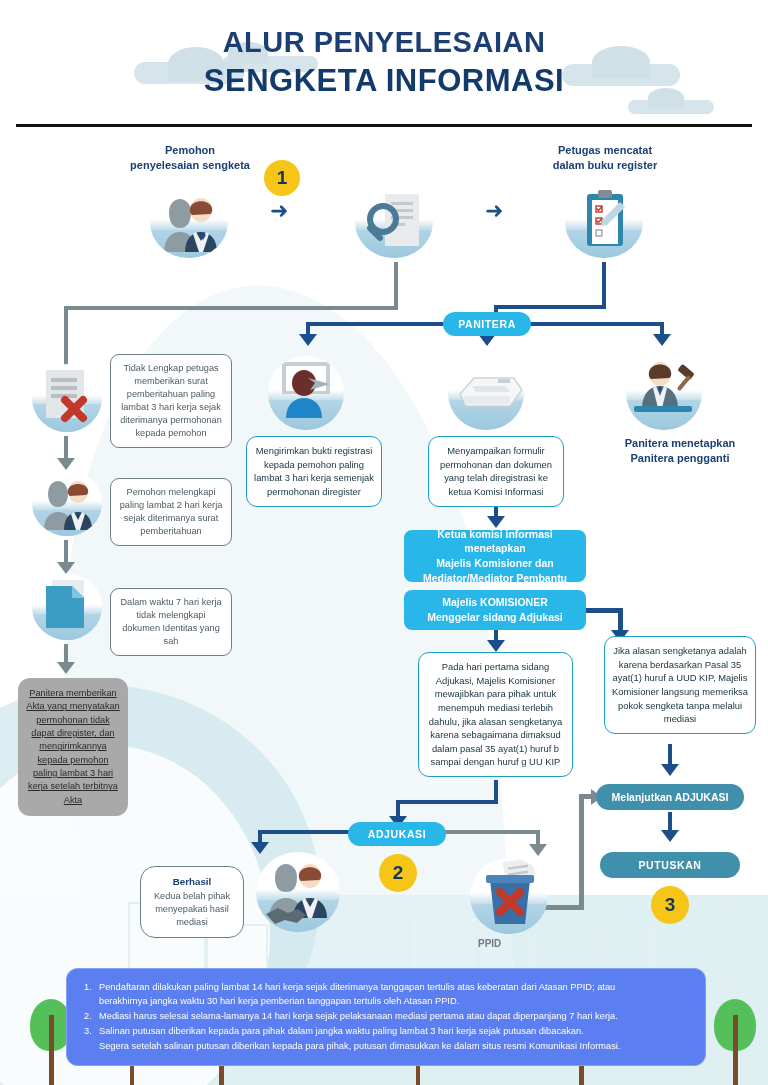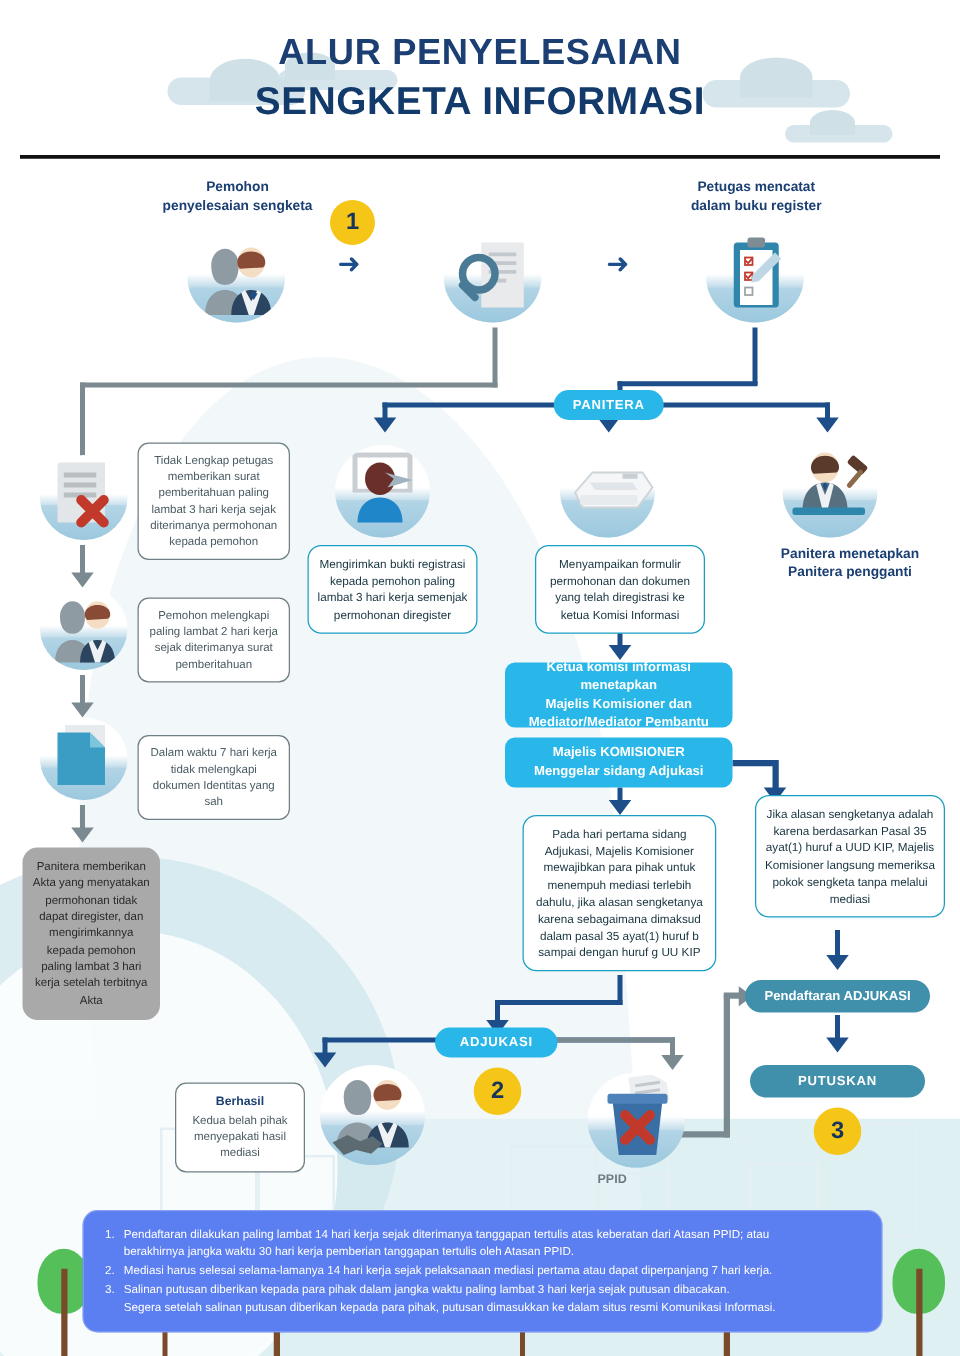--- a/index.html
+++ b/index.html
@@ -59,21 +59,21 @@
     color:#4a5b63; font-size:9.2px; line-height:1.42; text-align:center;
     padding:7px 6px; z-index:6;
   }
   .tbox{
     position:absolute; border:1.8px solid #1a9fc4; border-radius:11px; background:#fff;
     color:#16333f; font-size:9.4px; line-height:1.45; text-align:center;
     padding:7px 6px; z-index:6;
   }
   .graybox{
     position:absolute; background:#a9a9a9; border-radius:12px; color:#2a2a2a;
-    font-size:9.2px; line-height:1.45; text-align:center; padding:9px 8px; z-index:6;
+    font-size:9.2px; line-height:1.45; text-align:center; padding:9px 8px; z-index:6;text-decoration:underline;
   }
   .pill{
     position:absolute; border-radius:22px; display:flex; align-items:center;
     justify-content:center; text-align:center; color:#fff; font-weight:700; z-index:7;
   }
   .pill.cyan{ background:#29b6e8; }
   .pill.steel{ background:#4090ab; }
   .bluebar{
     position:absolute; background:#29b6e8; border-radius:8px; color:#fff;
     font-weight:700; font-size:10.5px; line-height:1.4; text-align:center;
@@ -345,21 +345,21 @@
     </svg>
   </div>
   <div class="hdr" style="left:596px;top:436px;width:168px;font-size:11px;white-space:pre-line;">Panitera menetapkan
 Panitera pengganti</div>
 
   <div class="tbox" style="left:604px;top:636px;width:152px;">Jika alasan sengketanya adalah karena berdasarkan Pasal 35 ayat(1) huruf a UUD KIP, Majelis Komisioner langsung memeriksa pokok sengketa tanpa melalui mediasi</div>
 
   <div class="ln" style="left:668px;top:744px;width:4px;height:24px;"></div>
   <div class="ar d" style="left:661px;top:764px;"></div>
 
-  <div class="pill steel" style="left:596px;top:784px;width:148px;height:26px;font-size:10.5px;">Pendaftaran ADJUKASI</div>
+  <div class="pill steel" style="left:596px;top:784px;width:148px;height:26px;font-size:10.5px;">Melanjutkan ADJUKASI</div>
 
   <div class="ln" style="left:668px;top:812px;width:4px;height:22px;"></div>
   <div class="ar d" style="left:661px;top:830px;"></div>
 
   <div class="pill steel" style="left:600px;top:852px;width:140px;height:26px;font-size:10.5px;letter-spacing:.6px;">PUTUSKAN</div>
 
   <div class="num" style="left:651px;top:886px;width:38px;height:38px;font-size:19px;">3</div>
 
   <div class="ln" style="left:258px;top:830px;width:282px;height:4px;"></div>
   <div class="ln" style="left:258px;top:830px;width:4px;height:16px;"></div>
@@ -371,21 +371,21 @@
 
   <div class="ln g" style="left:444px;top:830px;width:96px;height:4px;"></div>
   <div class="ln g" style="left:536px;top:830px;width:4px;height:18px;"></div>
   <div class="ar dg" style="left:529px;top:844px;"></div>
 
   <div class="ln g" style="left:536px;top:905px;width:48px;height:5px;"></div>
   <div class="ln g" style="left:579px;top:796px;width:5px;height:114px;"></div>
   <div class="ln g" style="left:579px;top:794px;width:14px;height:5px;"></div>
   <div class="ar rg" style="left:591px;top:789px;"></div>
 
-  <div class="obox" style="left:140px;top:866px;width:104px;padding:8px 6px;">
+  <div class="obox" style="left:140px;top:866px;width:104px;padding:8px 6px;border-radius:15px;">
     <div style="font-weight:700;color:#1b3f73;font-size:9.8px;margin-bottom:1px;">Berhasil</div>
     <div>Kedua belah pihak menyepakati hasil mediasi</div>
   </div>
 
   <div class="circ" style="left:256px;top:852px;width:84px;height:80px;">
     <svg width="84" height="80" viewBox="0 0 84 80">
       <path d="M0 48a42 42 0 0 0 84 0z" fill="#a8cfe3" opacity=".5"></path>
       <ellipse cx="30" cy="26" rx="11" ry="13" fill="#f0e3d2"></ellipse>
       <path d="M19 25a11 13 0 0 1 22 0c0 9-3 15-11 15s-11-6-11-15z" fill="#8f9ba3"></path>
       <path d="M13 66c0-13 8-20 17-20s17 7 17 20z" fill="#8f9ba3"></path>

